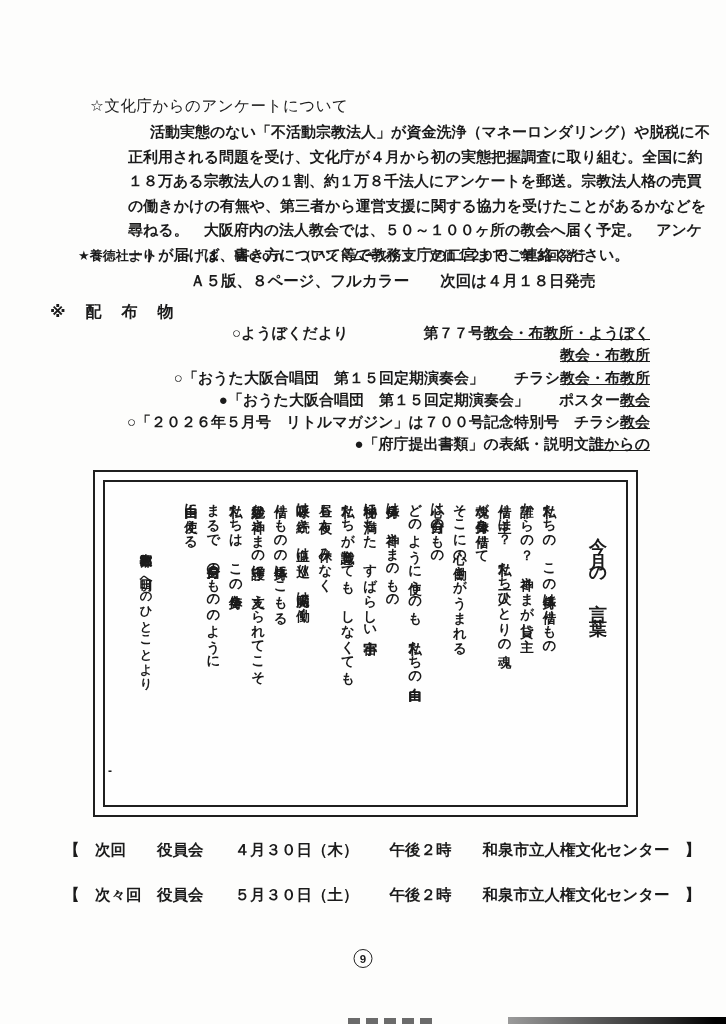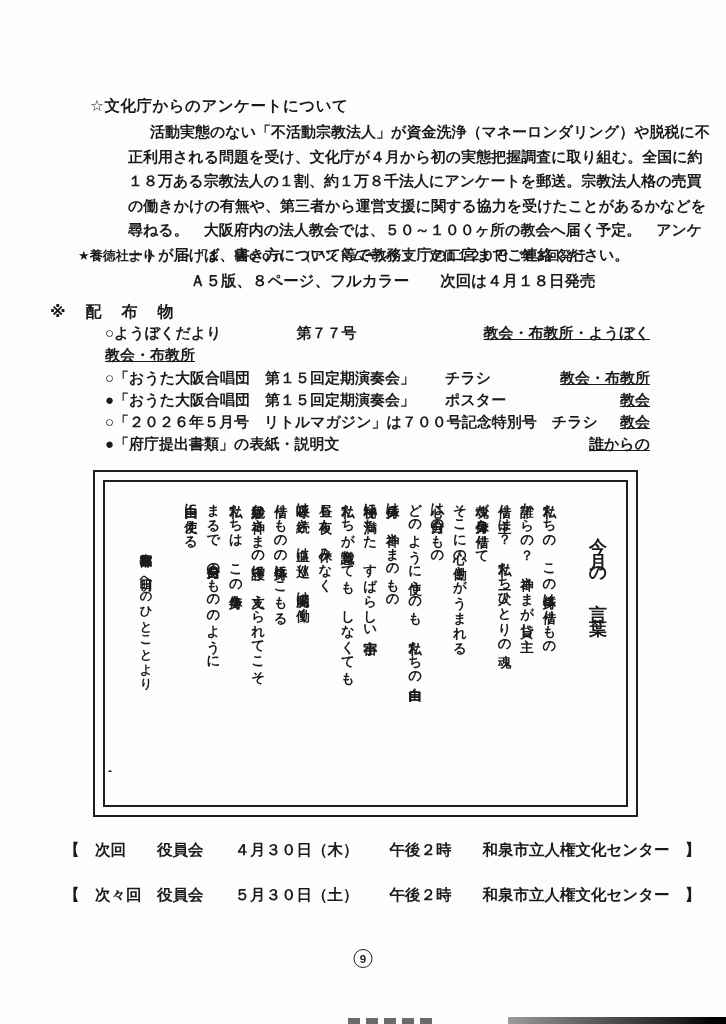--- a/index.html
+++ b/index.html
@@ -7,33 +7,33 @@
     width:726px;height:1024px;
     background:#fdfdfc;
     font-family:"Liberation Sans","DejaVu Sans",sans-serif;
     color:#1b1b1b;
     position:relative;
     overflow:hidden;
   }
 
   
   .survey{position:absolute;left:90px;top:96px;width:570px;}
-  .survey-heading{font-size:15.5px;font-weight:bold;letter-spacing:0.5px;}
+  .survey-heading{font-size:15.5px;font-weight:normal;letter-spacing:0.5px;}
   .survey-body{margin-left:38px;width:528px;margin-top:3px;}
   .survey-line{font-size:15px;font-weight:bold;line-height:24.6px;white-space:nowrap;}
   .survey-line.first{text-indent:22px;}
 
   
   .yotoku-line1{position:absolute;left:78px;top:247px;font-size:13px;font-weight:bold;white-space:nowrap;}
   .yotoku-line2{position:absolute;left:190px;top:271px;font-size:15.5px;font-weight:bold;white-space:nowrap;}
 
   
   .dist-heading{position:absolute;left:50px;top:302px;font-size:16px;font-weight:bold;letter-spacing:2px;}
   .dist-list{position:absolute;left:105px;top:324px;width:545px;}
-  .dist-row{display:flex;justify-content:space-between;align-items:baseline;height:22.3px;}
+  .dist-row{display:flex;justify-content:flex-end;align-items:baseline;height:22.3px;}
   .dist-label{font-size:15px;font-weight:bold;white-space:nowrap;}
   .dist-recipient{font-size:15px;font-weight:bold;white-space:nowrap;text-decoration:underline;}
 
   
   .quote-box{position:absolute;left:93px;top:470px;width:545px;height:347px;
     border:2px solid #1f1f1f;background:#fefefe;box-sizing:border-box;}
   .quote-box-inner{position:absolute;left:8px;top:8px;right:8px;bottom:8px;
     border:2px solid #1f1f1f;box-sizing:border-box;}
   .quote-content{position:absolute;left:10px;top:10px;right:14px;bottom:10px;
     writing-mode:vertical-rl;}

